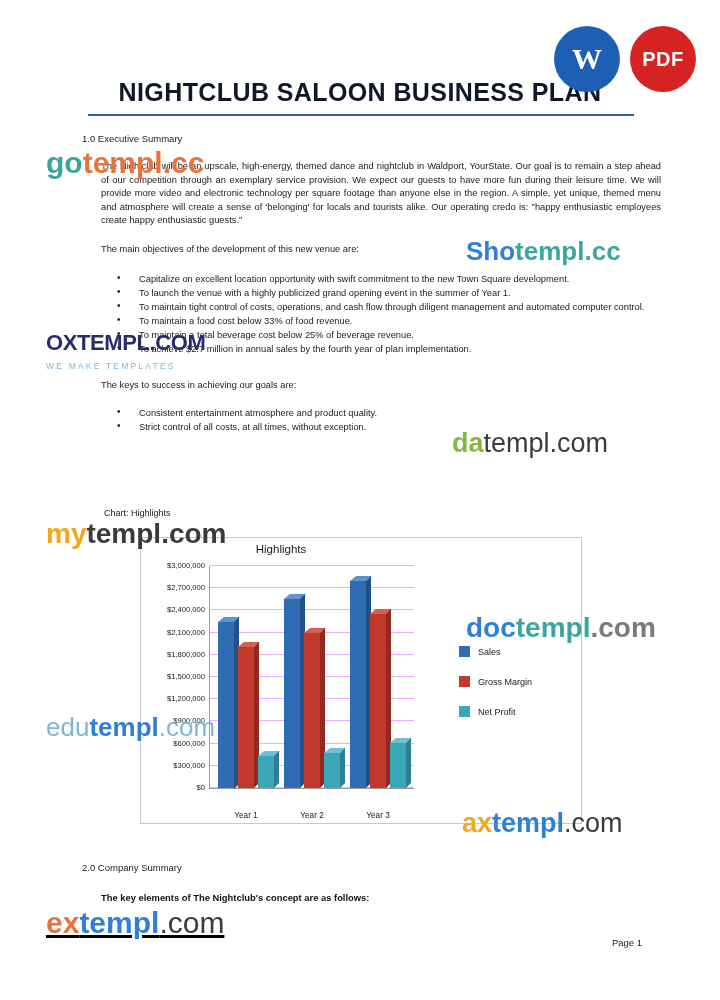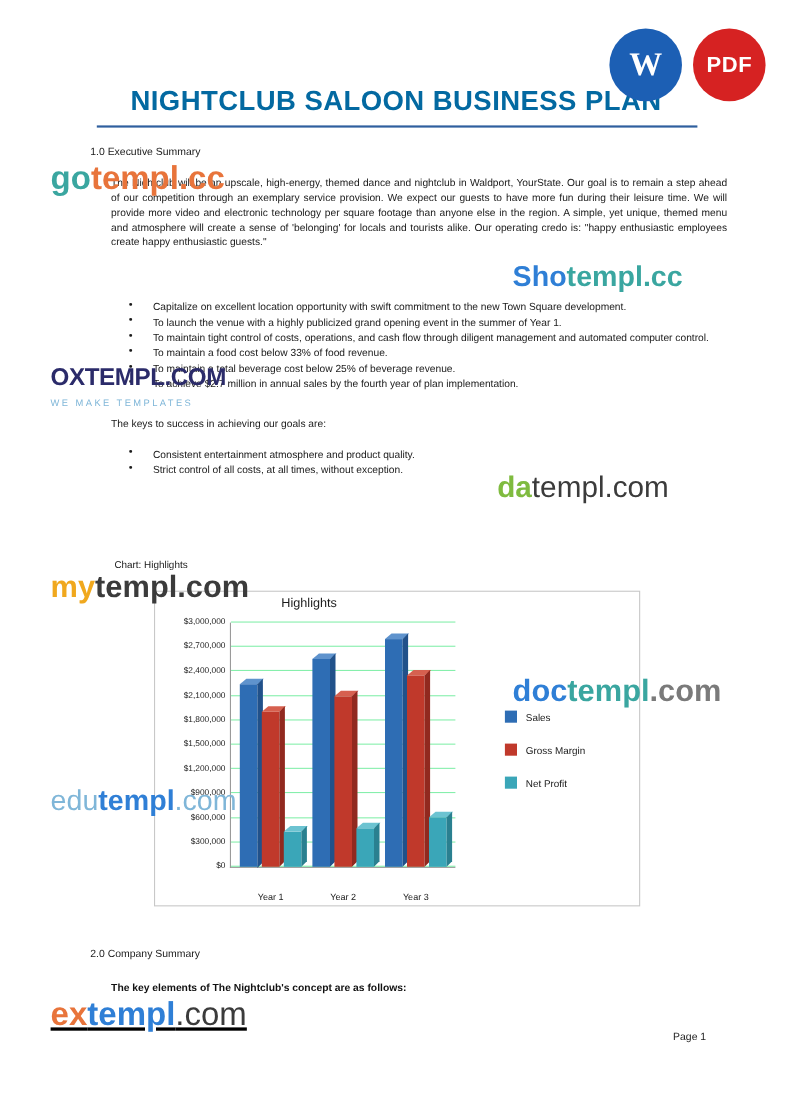--- a/index.html
+++ b/index.html
@@ -52,21 +52,21 @@
   }
   
   .doc-title {
     position: absolute;
     left: 78px;
     right: 78px;
     top: 78px;
     text-align: center;
     font-size: 25px;
     font-weight: bold;
-    color: #0369a1;
+    color: #0f172a;
     letter-spacing: 0.4px;
     font-family: "Liberation Sans", sans-serif;
   }
   .title-rule {
     position: absolute;
     left: 88px;
     right: 86px;
     top: 114px;
     height: 2px;
     background: #2f5f9e;
@@ -152,21 +152,21 @@
     height: 222px;
     border-left: 1px solid #9a9a9a;
     border-bottom: 1px solid #9a9a9a;
     background: #ffffff;
   }
   .gridline {
     position: absolute;
     left: 0;
     width: 100%;
     height: 1px;
-    background: #86efac;
+    background: #f0abfc;
   }
   .ytick {
     position: absolute;
     right: 100%;
     margin-right: 5px;
     transform: translateY(-50%);
     font-size: 7.6px;
     color: #1a1a1a;
     white-space: nowrap;
   }
@@ -283,20 +283,21 @@
     </div>
   </div>
 
   <div class="doc-title">NIGHTCLUB SALOON BUSINESS PLAN</div>
   <div class="title-rule"></div>
 
   <div class="sec-head" style="left:82px; top:133px;">1.0 Executive Summary</div>
 
   <div class="para" style="left:101px; top:160px; width:560px;">The Nightclub will be an upscale, high-energy, themed dance and nightclub in Waldport, YourState. Our goal is to remain a step ahead of our competition through an exemplary service provision. We expect our guests to have more fun during their leisure time. We will provide more video and electronic technology per square footage than anyone else in the region. A simple, yet unique, themed menu and atmosphere will create a sense of 'belonging' for locals and tourists alike. Our operating credo is: "happy enthusiastic employees create happy enthusiastic guests."</div>
 
+  <div class="para" style="left:101px; top:243px; width:560px;">The main objectives of the development of this new venue are:</div>
 
   <ul class="bullets" style="left:101px; top:272px; width:560px;">
     <li>Capitalize on excellent location opportunity with swift commitment to the new Town Square development.</li>
     <li>To launch the venue with a highly publicized grand opening event in the summer of Year 1.</li>
     <li>To maintain tight control of costs, operations, and cash flow through diligent management and automated computer control.</li>
     <li>To maintain a food cost below 33% of food revenue.</li>
     <li>To maintain a total beverage cost below 25% of beverage revenue.</li>
     <li>To achieve $2.7 million in annual sales by the fourth year of plan implementation.</li>
   </ul>
 
@@ -449,18 +450,21 @@
   </div>
 
   <div class="wm wm-mytempl">
     <span class="a">my</span><span class="b">templ.com</span>
   </div>
 
   <div class="wm wm-edutempl">
     <span class="a">edu</span><span class="b">templ</span><span class="c">.com</span>
   </div>
 
+  <div class="wm wm-axtempl">
+    <span class="a">ax</span><span class="b">templ</span><span class="c">.com</span>
+  </div>
 
   <div class="wm wm-extempl">
     <span class="a">ex</span><span class="b">templ</span><span class="c">.com</span>
   </div>
 
 </div>
 
 </body></html>

